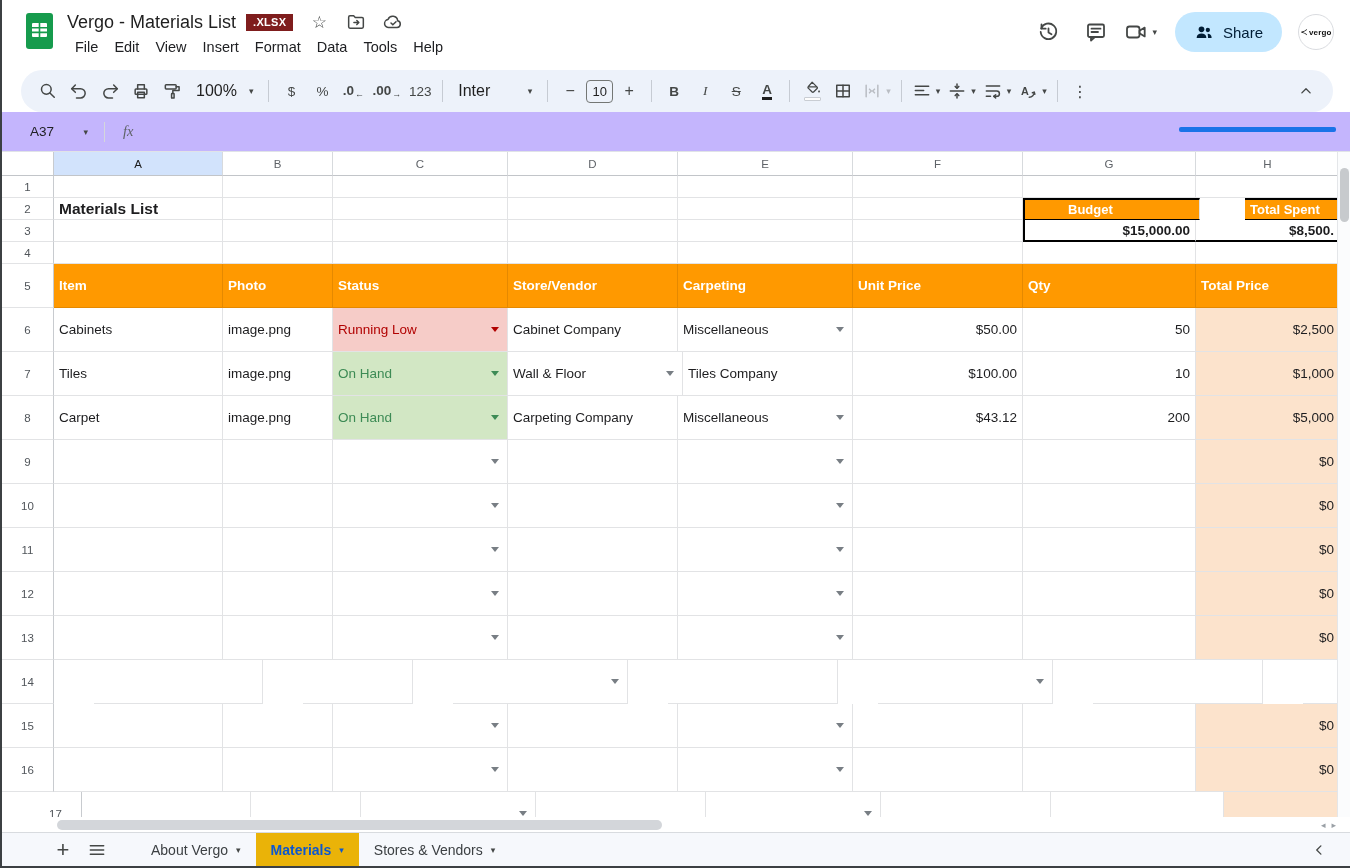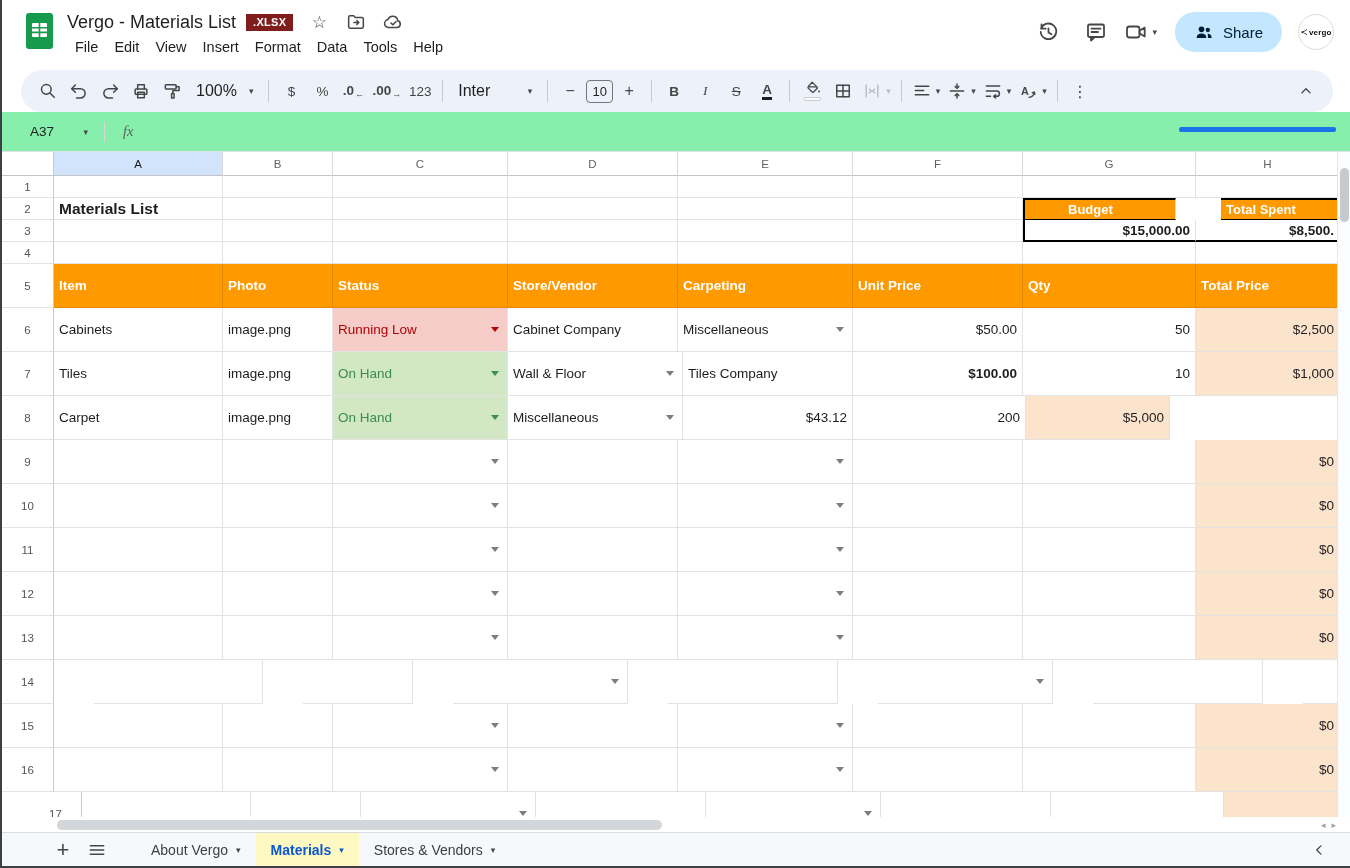--- a/index.html
+++ b/index.html
@@ -59,21 +59,21 @@
   .glyph-a{font-size:14.5px;font-weight:600;border-bottom:3px solid #1f1f1f;line-height:15px}
   .fill-wrap{display:flex;flex-direction:column;align-items:center;gap:1px}
   .fill-bar{width:17px;height:3.5px;background:#fdfdfd;border:1px solid #c9cdd3;border-radius:1px}
   .num-arr{font-size:9px;margin-left:1px;vertical-align:-2px}
   .tb-spacer{flex:1}
   .disabled .svgi{stroke:#b9bdc3}
   .disabled .caret{color:#b9bdc3}
 
   
   .formula-row{position:absolute;top:112px;left:0;width:100%;height:40px;display:flex;align-items:center;
-    border-bottom:1px solid #e0e3e7;background:#86efac}
+    border-bottom:1px solid #e0e3e7;background:#c4b5fd}
   .name-box{width:96px;display:flex;align-items:center;justify-content:space-between;padding:0 10px 0 28px;
     font-size:13.5px;color:#202124;cursor:pointer}
   .fx-sep{width:1px;height:20px;background:#d4d7db;margin:0 8px 0 6px}
   .fx{font-family:"Liberation Serif","DejaVu Serif",serif;font-style:italic;color:#5f6368;font-size:14.5px;
     margin-left:10px}
   .formula-input{flex:1;height:100%;cursor:text}
   .loading-bar{position:absolute;left:1177px;top:15px;width:157px;height:5px;background:#1A73E8;border-radius:2px}
 
   
   .grid{position:absolute;top:152px;left:0;width:1337px;height:665px;overflow:hidden;background:#fff}
@@ -123,21 +123,21 @@
 
   
   .bottombar{position:absolute;top:832px;left:0;width:100%;height:34px;background:#F6F8FC;
     border-top:1px solid #d8dbdf;display:flex;align-items:center}
   .bb-ic{width:34px;height:34px;display:flex;align-items:center;justify-content:center;color:#444746;cursor:pointer}
   .bb-plus{font-size:22px;font-weight:300;margin-left:44px}
   .tabs{display:flex;align-items:stretch;height:100%;margin-left:22px}
   .sheet-tab{display:flex;align-items:center;gap:8px;padding:0 15px;font-size:14px;color:#3c4043;
     font-weight:500;cursor:pointer}
   .sheet-tab .caret{margin-left:0}
-  .sheet-tab.active{background:#fef9c3;color:var(--blue);font-weight:700}
+  .sheet-tab.active{background:#eab308;color:var(--blue);font-weight:700}
   .sheet-tab.active .caret{color:var(--blue)}
   .bb-right{margin-left:auto;margin-right:22px;color:#444746;cursor:pointer}
 </style>
 </head>
 <body>
 
 <div class="app">
 
   <header class="topbar">
     <div class="logo">
@@ -400,21 +400,21 @@
         <div class="grow" style="height: 22px;">
           <div class="rhd" style="height: 22px;">2</div>
           <div class="gcell title-cell" style="width: 169px;">
             <span class="ct">Materials List</span>
           </div>
           <div class="gcell " style="width: 110px;"></div>
           <div class="gcell " style="width: 175px;"></div>
           <div class="gcell " style="width: 170px;"></div>
           <div class="gcell " style="width: 175px;"></div>
           <div class="gcell " style="width: 170px;"></div>
-          <div class="gcell budget-h bl bt bhb" style="width: 153px; padding-left: 43px;">
+          <div class="gcell budget-h bl bt bhb" style="width: 177px; padding-left: 43px;">
             <span class="ct">Budget</span>
           </div>
           <div class="gcell budget-h bt bhb" style="width: 144px; margin-left: 45px;">
             <span class="ct">Total Spent</span>
           </div>
         </div>
         <div class="grow" style="height: 22px;">
           <div class="rhd" style="height: 22px;">3</div>
           <div class="gcell " style="width: 169px;"></div>
           <div class="gcell " style="width: 110px;"></div>
@@ -508,41 +508,44 @@
             <span class="ct">On Hand</span>
             <span class="tri "></span>
           </div>
           <div class="gcell " style="width: 175px;">
             <span class="ct">Wall &amp; Floor</span>
             <span class="tri "></span>
           </div>
           <div class="gcell " style="width: 170px;">
             <span class="ct">Tiles Company</span>
           </div>
-          <div class="gcell right" style="width: 170px; font-weight: bold;">
+          <div class="gcell right" style="width: 170px;">
             <span class="ct">$100.00</span>
           </div>
           <div class="gcell right" style="width: 173px;">
             <span class="ct">10</span>
           </div>
           <div class="gcell right peach" style="width: 144px;">
             <span class="ct">$1,000</span>
           </div>
         </div>
         <div class="grow" style="height: 44px;">
           <div class="rhd" style="height: 44px;">8</div>
           <div class="gcell " style="width: 169px;">
             <span class="ct">Carpet</span>
           </div>
           <div class="gcell " style="width: 110px;">
             <span class="ct">image.png</span>
           </div>
           <div class="gcell status-ok" style="width: 175px;">
             <span class="ct">On Hand</span>
             <span class="tri "></span>
+          </div>
+          <div class="gcell " style="width: 170px;">
+            <span class="ct">Carpeting Company</span>
           </div>
           <div class="gcell " style="width: 175px;">
             <span class="ct">Miscellaneous</span>
             <span class="tri "></span>
           </div>
           <div class="gcell right" style="width: 170px;">
             <span class="ct">$43.12</span>
           </div>
           <div class="gcell right" style="width: 173px;">
             <span class="ct">200</span>

